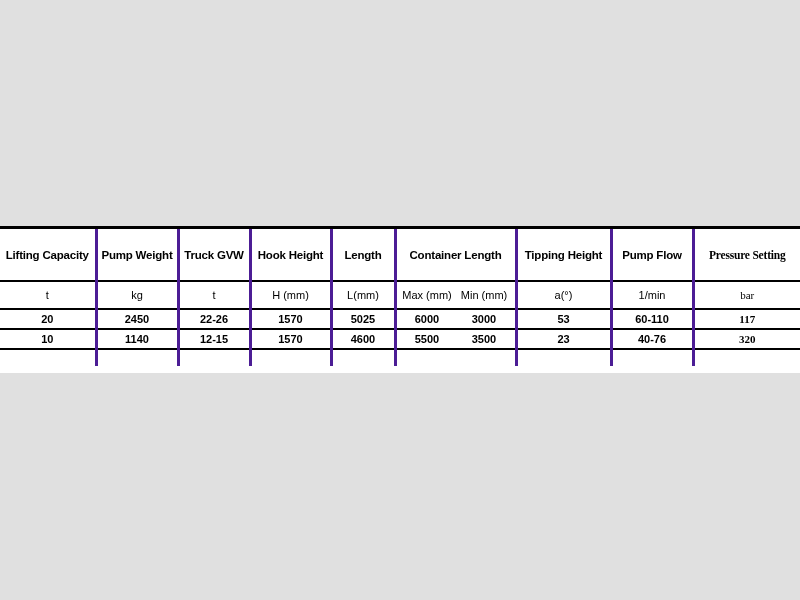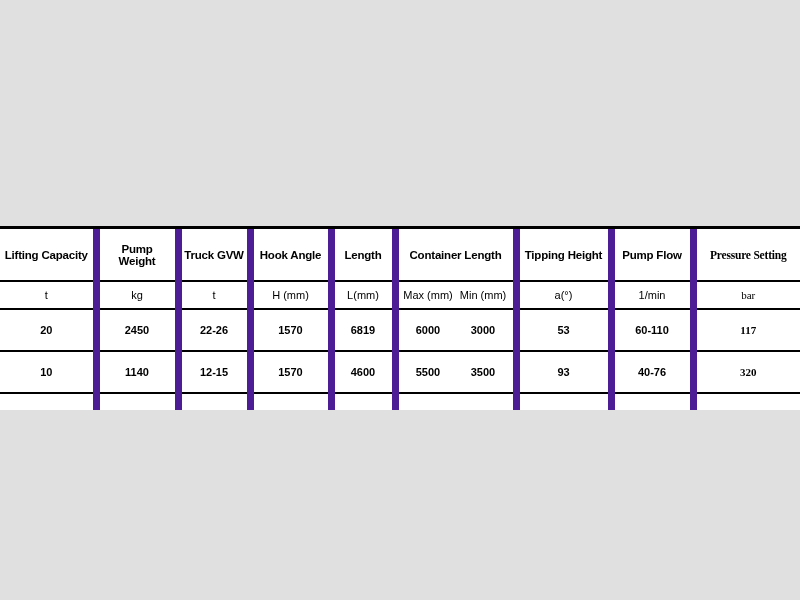--- a/index.html
+++ b/index.html
@@ -28,21 +28,21 @@
   }
 
   table.spec-table {
     width: 800px;
     border-collapse: collapse;
     table-layout: fixed;
     background: #ffffff;
   }
 
   table.spec-table td {
-    border-right: 7px solid #4c1d95;
+    border-right: 3px solid #4c1d95;
     border-bottom: 2px solid #000000;
     text-align: center;
     vertical-align: middle;
     color: #000000;
     padding: 0 2px;
     box-sizing: border-box;
     background: #ffffff;
   }
 
   
@@ -61,21 +61,21 @@
 
   
   tr.units-row td {
     height: 28px;
     font-size: 11px;
     font-weight: normal;
   }
 
   
   tr.data-row td {
-    height: 42px;
+    height: 20px;
     font-size: 11px;
     font-weight: bold;
   }
 
   
   tr.filler-row td {
     height: 17px;
     border-bottom: none;
   }
 
@@ -106,21 +106,21 @@
       <col style="width:121px">
       <col style="width:95px">
       <col style="width:82px">
       <col style="width:107px">
     </colgroup>
     <tbody>
       <tr class="header-row">
         <td>Lifting Capacity</td>
         <td>Pump Weight</td>
         <td>Truck GVW</td>
-        <td>Hook Angle</td>
+        <td>Hook Height</td>
         <td>Length</td>
         <td>Container Length</td>
         <td>Tipping Height</td>
         <td>Pump Flow</td>
         <td class="last-col">Pressure Setting</td>
       </tr>
 
       <tr class="units-row">
         <td>t</td>
         <td>kg</td>
@@ -136,21 +136,21 @@
         <td>a(°)</td>
         <td>1/min</td>
         <td class="last-col">bar</td>
       </tr>
 
       <tr class="data-row">
         <td>20</td>
         <td>2450</td>
         <td>22-26</td>
         <td>1570</td>
-        <td>6819</td>
+        <td>5025</td>
         <td>
           <div class="split-cell">
             <span>6000</span>
             <span>3000</span>
           </div>
         </td>
         <td>53</td>
         <td>60-110</td>
         <td class="last-col">117</td>
       </tr>
@@ -160,21 +160,21 @@
         <td>1140</td>
         <td>12-15</td>
         <td>1570</td>
         <td>4600</td>
         <td>
           <div class="split-cell">
             <span>5500</span>
             <span>3500</span>
           </div>
         </td>
-        <td>93</td>
+        <td>23</td>
         <td>40-76</td>
         <td class="last-col">320</td>
       </tr>
 
       <tr class="filler-row">
         <td></td>
         <td></td>
         <td></td>
         <td></td>
         <td></td>

